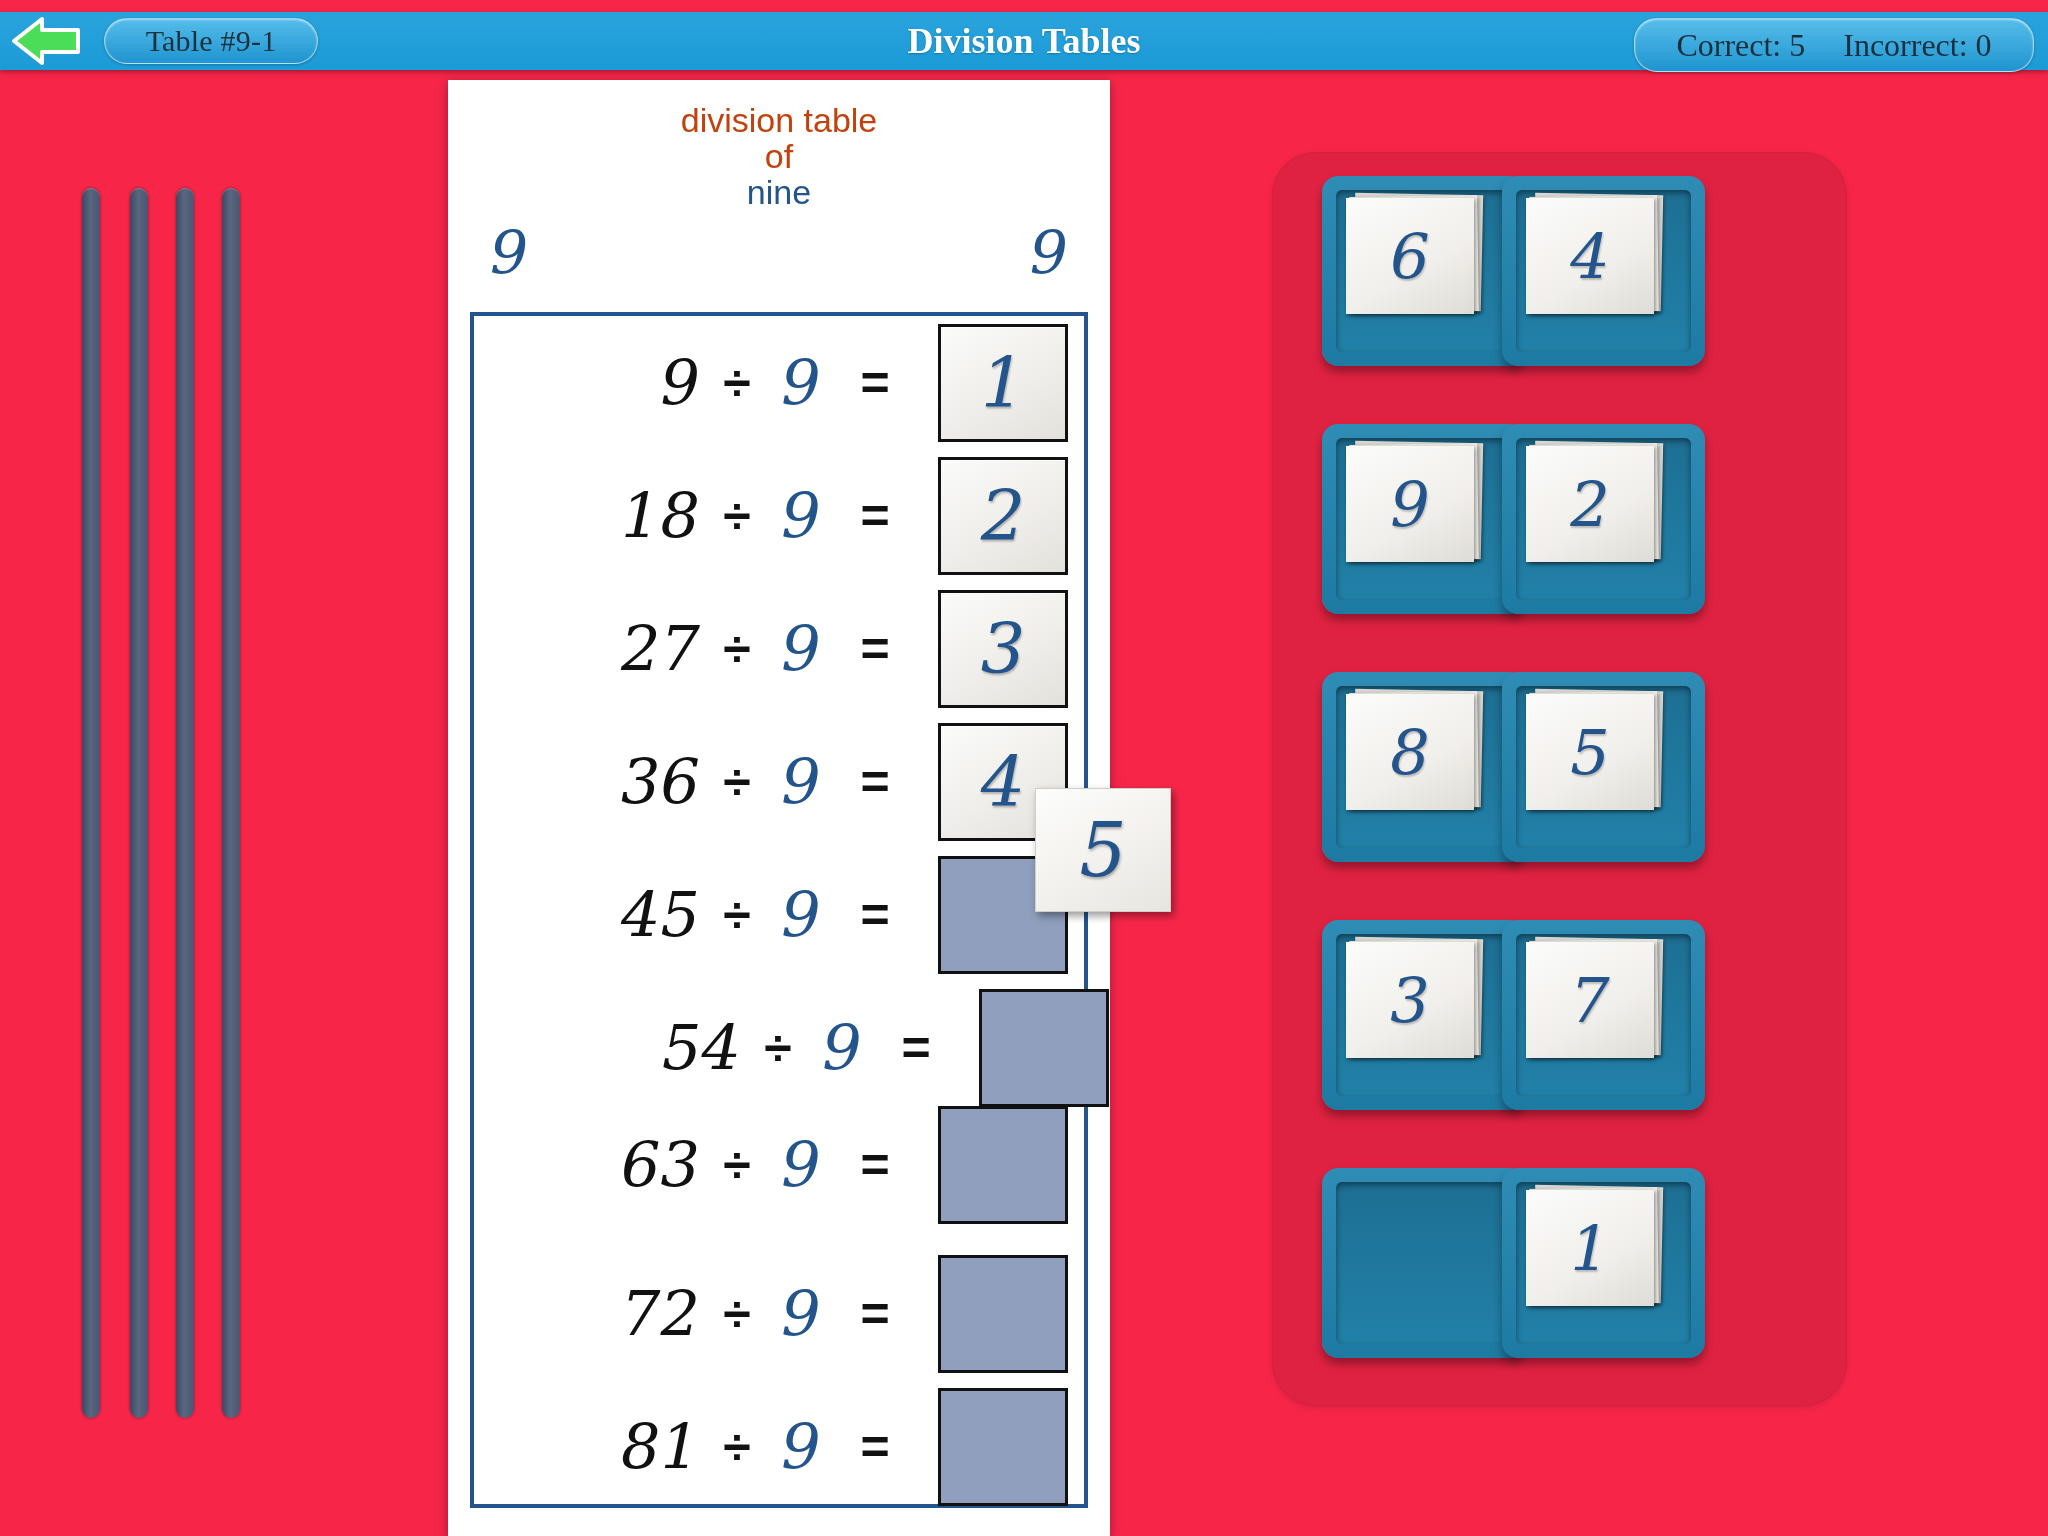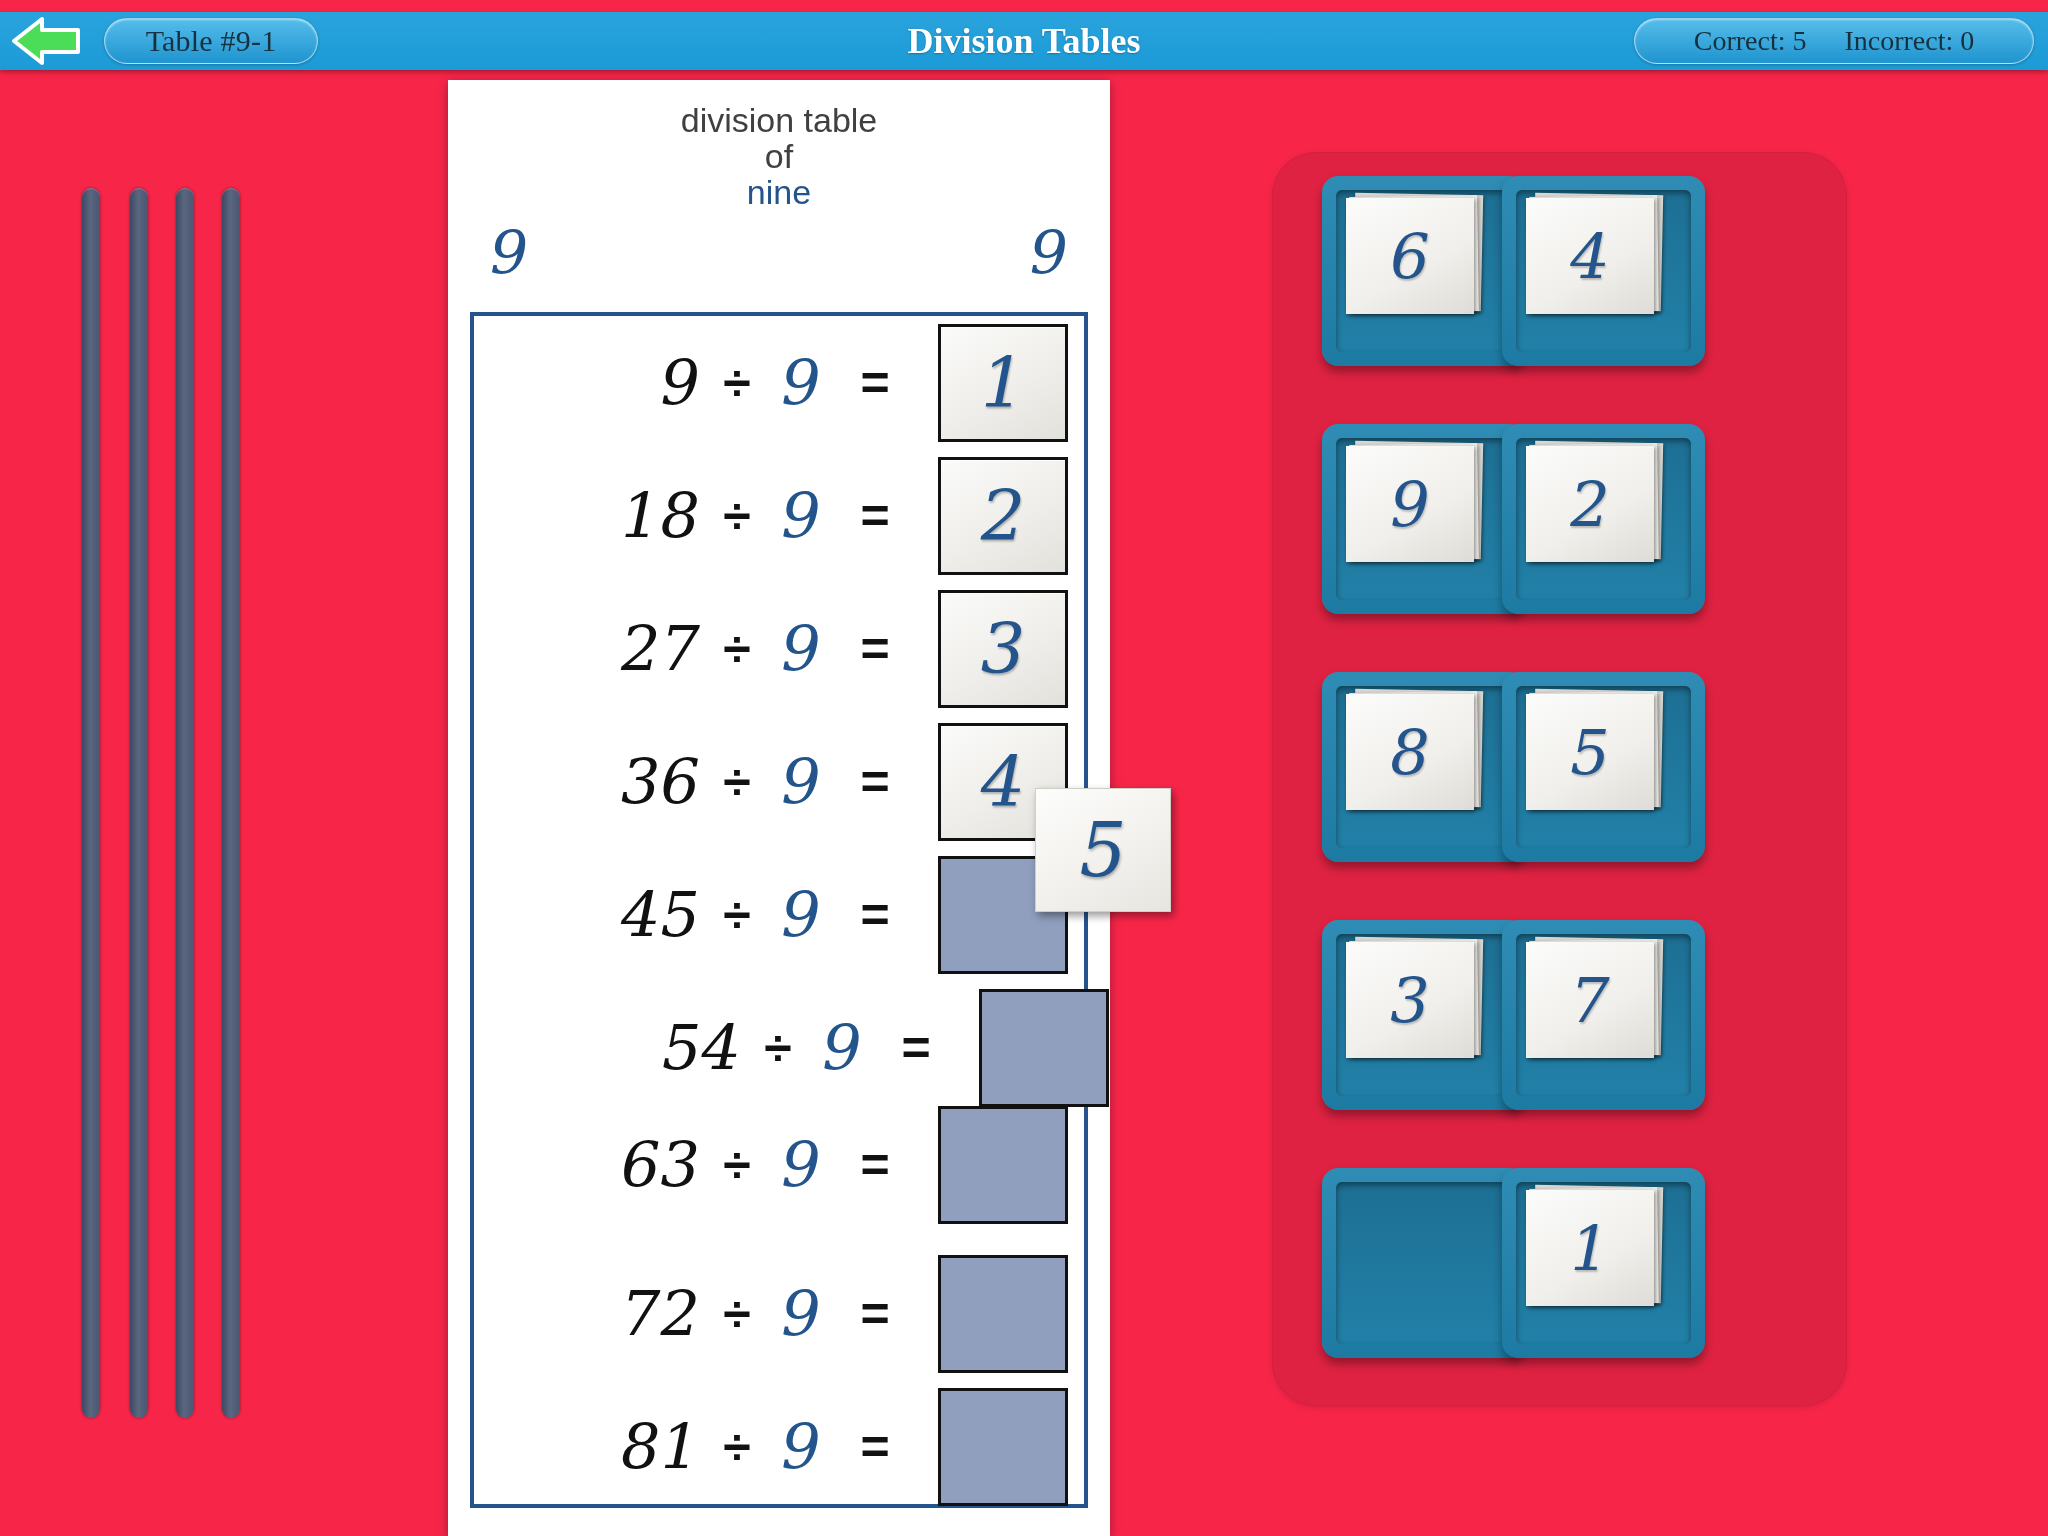--- a/index.html
+++ b/index.html
@@ -31,27 +31,27 @@
     display:flex; align-items:center; justify-content:center;
     color:#17313f; font-size:30px; letter-spacing:.2px;
   }
   #app-title{
     position:absolute; left:0; top:0; width:2048px; height:58px;
     display:flex; align-items:center; justify-content:center;
     color:#ffffff; font-size:36px; font-weight:bold;
     text-shadow:0 1px 2px rgba(0,0,0,.25);
   }
   #score-pill{
-    position:absolute; right:14px; top:6px; width:400px; height:46px;
+    position:absolute; right:14px; top:6px; width:400px; height:54px;
     border-radius:23px;
     background:linear-gradient(#56bdea,#1f94cf);
     border:1px solid rgba(255,255,255,.55);
     box-shadow:inset 0 1px 2px rgba(255,255,255,.5), 0 1px 3px rgba(0,0,0,.25);
     display:flex; align-items:center; justify-content:center; gap:38px;
-    color:#16303e; font-size:28px;
+    color:#16303e; font-size:32px;
   }
 
   
   #bars{ position:absolute; left:0; top:58px; width:330px; height:1478px; }
   .bar{
     position:absolute; top:130px; width:18px; height:1230px;
     border-radius:9px;
     background:linear-gradient(90deg,#3d4963 0%,#5b6780 45%,#4a5672 100%);
     box-shadow:0 0 3px rgba(0,0,0,.45), inset 0 1px 0 rgba(255,255,255,.18);
   }
@@ -60,21 +60,21 @@
   #table-card{
     position:absolute; left:448px; top:80px; width:662px; height:1456px;
     background:#ffffff;
     box-shadow:0 3px 10px rgba(0,0,0,.35);
     z-index:10;
   }
   #card-heading{
     position:absolute; left:0; top:22px; width:662px;
     text-align:center; line-height:1.06;
   }
-  #card-heading .l1,#card-heading .l2{ color:#404040; font-size:34px; }
+  #card-heading .l1,#card-heading .l2{ color:#c2410c; font-size:34px; }
   #card-heading .l3{ color:#23558c; font-size:34px; }
   .corner9{
     position:absolute; top:138px;
     font-family:"DejaVu Serif", serif; font-style:italic;
     font-size:60px; color:#23558c; font-weight:500;
   }
   #corner9-left{ left:42px; }
   #corner9-right{ right:42px; }
 
   #rows-box{

